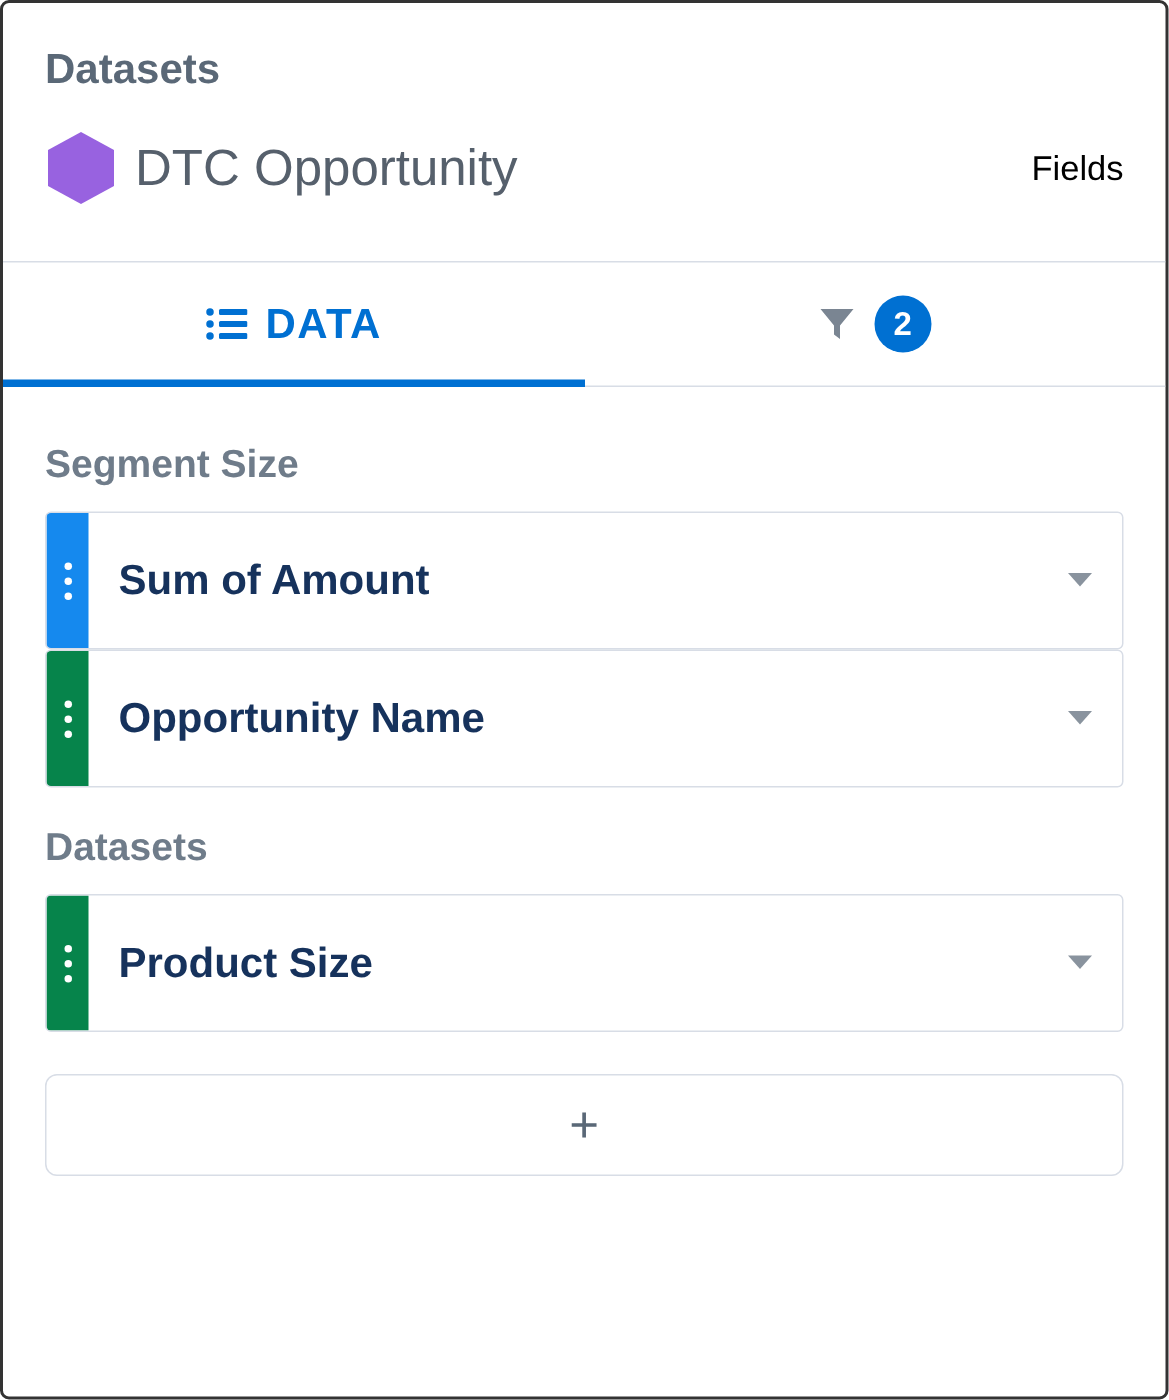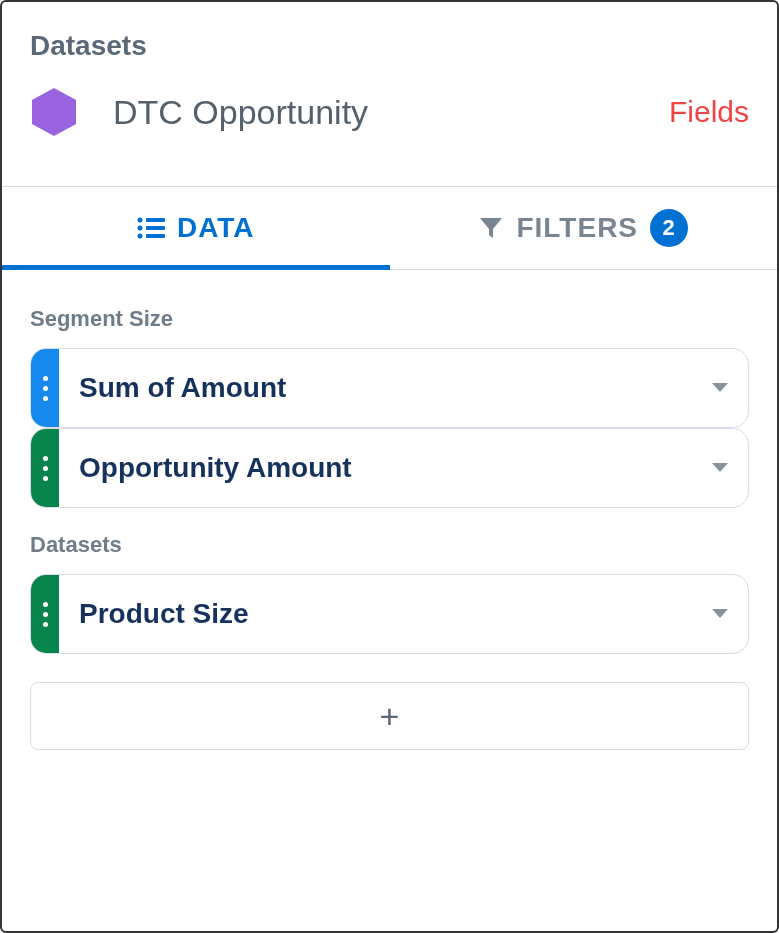--- a/index.html
+++ b/index.html
@@ -26,45 +26,45 @@
     margin-bottom: 24px;
   }
   .dataset-row {
     display: flex;
     align-items: center;
     justify-content: space-between;
   }
   .dataset-left {
     display: flex;
     align-items: center;
-    gap: 35px;
+    gap: 12px;
   }
   .hexagon {
     width: 48px;
     height: 52px;
     display: flex;
     align-items: center;
     justify-content: center;
   }
   .dataset-name {
     font-size: 34px;
     font-weight: 400;
     color: #56606c;
   }
   .fields-link {
-    font-size: 30px;
+    font-size: 23px;
     font-weight: 400;
-    color: #ef4444;
+    color: #000000;
     cursor: pointer;
   }
   .tabs {
     display: flex;
     border-top: 1px solid #d8dde6;
     border-bottom: 1px solid #d8dde6;
-    margin-top: 28px;
+    margin-top: 16px;
   }
   .tab {
     flex: 1;
     display: flex;
     align-items: center;
     justify-content: center;
     gap: 12px;
     padding: 22px 0;
     font-size: 28px;
     font-weight: 600;
@@ -98,36 +98,36 @@
     display: inline-flex;
     align-items: center;
     justify-content: center;
     font-size: 22px;
     font-weight: 700;
   }
   .content {
     padding: 28px;
   }
   .section-label {
-    font-size: 22px;
+    font-size: 26px;
     font-weight: 600;
     color: #6f7c8a;
     margin-bottom: 16px;
     margin-top: 24px;
   }
   .section-label:first-child {
     margin-top: 8px;
   }
   .field-row {
     display: flex;
     align-items: stretch;
     border: 1px solid #d8dde6;
-    border-radius: 16px;
+    border-radius: 4px;
     overflow: hidden;
-    height: 80px;
+    height: 92px;
   }
   .drag-handle {
     width: 28px;
     display: flex;
     align-items: center;
     justify-content: center;
     flex-shrink: 0;
   }
   .drag-handle.blue {
     background: #1589ee;
@@ -207,21 +207,20 @@
       </svg>
     </span>
     <span>DATA</span>
   </div>
   <div class="tab">
     <span class="tab-icon">
       <svg width="26" height="26" viewBox="0 0 26 26">
         <path d="M2 3 L24 3 L15 14 L15 23 L11 20 L11 14 Z" fill="#7a8592"></path>
       </svg>
     </span>
-    <span>FILTERS</span>
     <span class="badge">2</span>
   </div>
 </div>
 
 <div class="content">
   <div class="section-label">Segment Size</div>
   <div class="field-row">
     <div class="drag-handle blue">
       <div class="drag-dots">
           <span></span>
@@ -238,21 +237,21 @@
   </div>
 
   <div class="field-row">
     <div class="drag-handle green">
       <div class="drag-dots">
           <span></span>
           <span></span>
           <span></span>
         </div>
     </div>
-    <div class="field-label">Opportunity Amount</div>
+    <div class="field-label">Opportunity Name</div>
     <div class="field-caret">
       <svg width="18" height="12" viewBox="0 0 18 12">
           <path d="M1 1 L9 10 L17 1 Z" fill="#89939e"></path>
         </svg>
     </div>
   </div>
 
   <div class="section-label">Datasets</div>
   <div class="field-row">
     <div class="drag-handle green">

